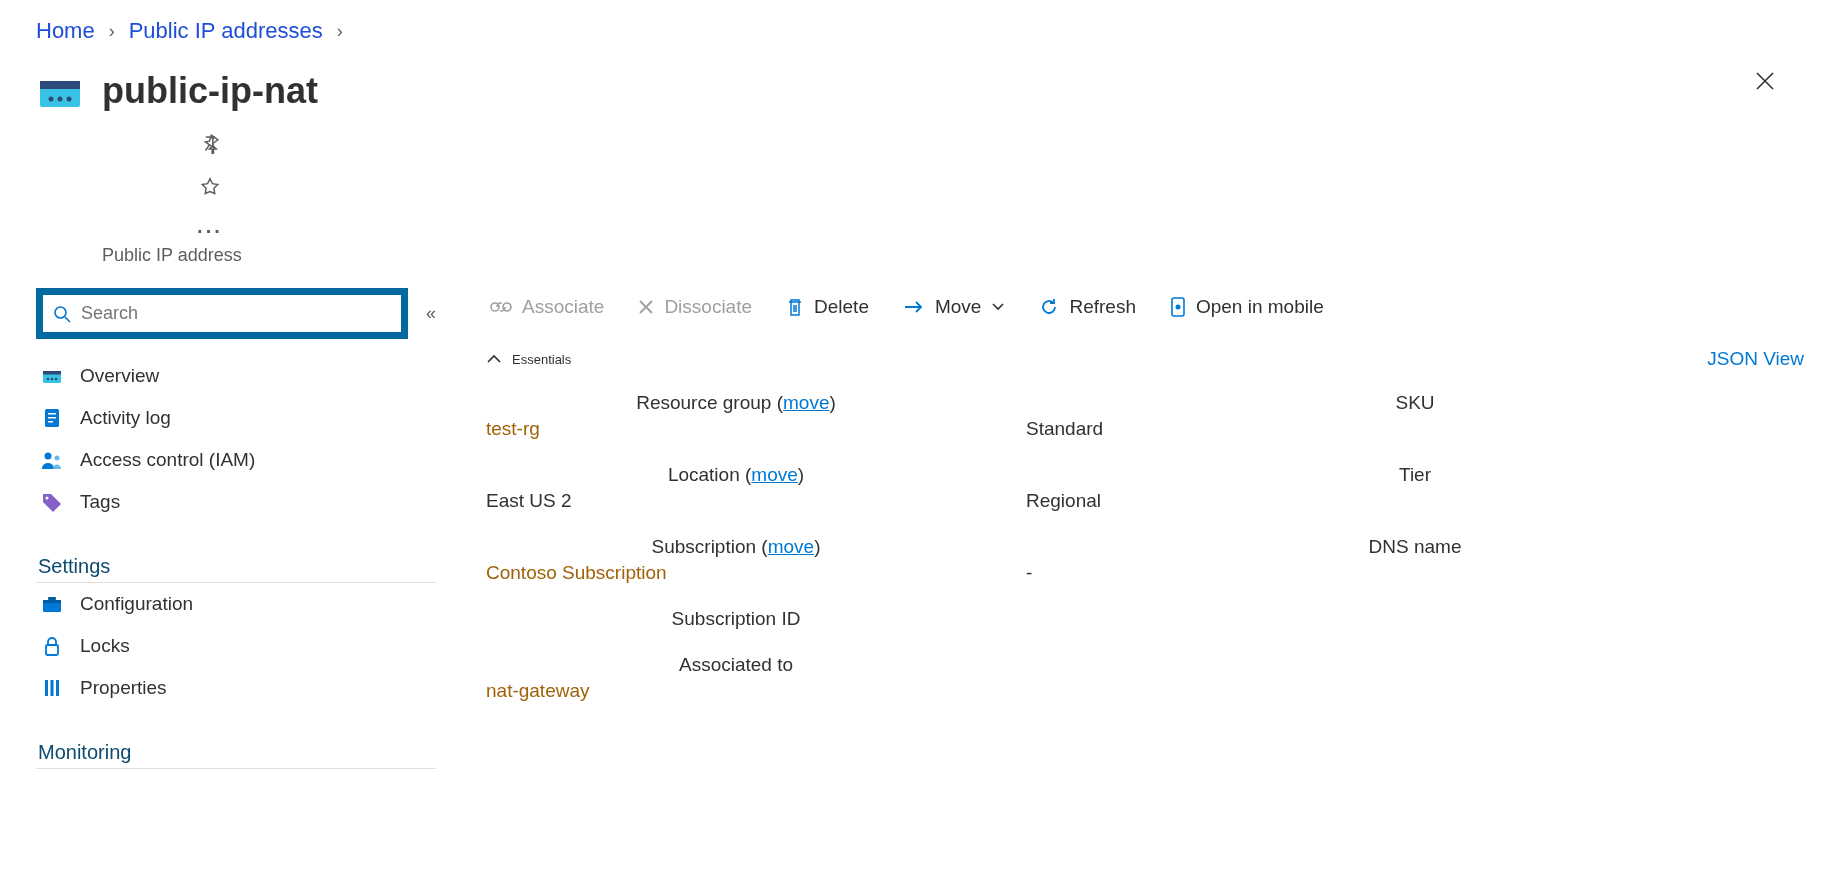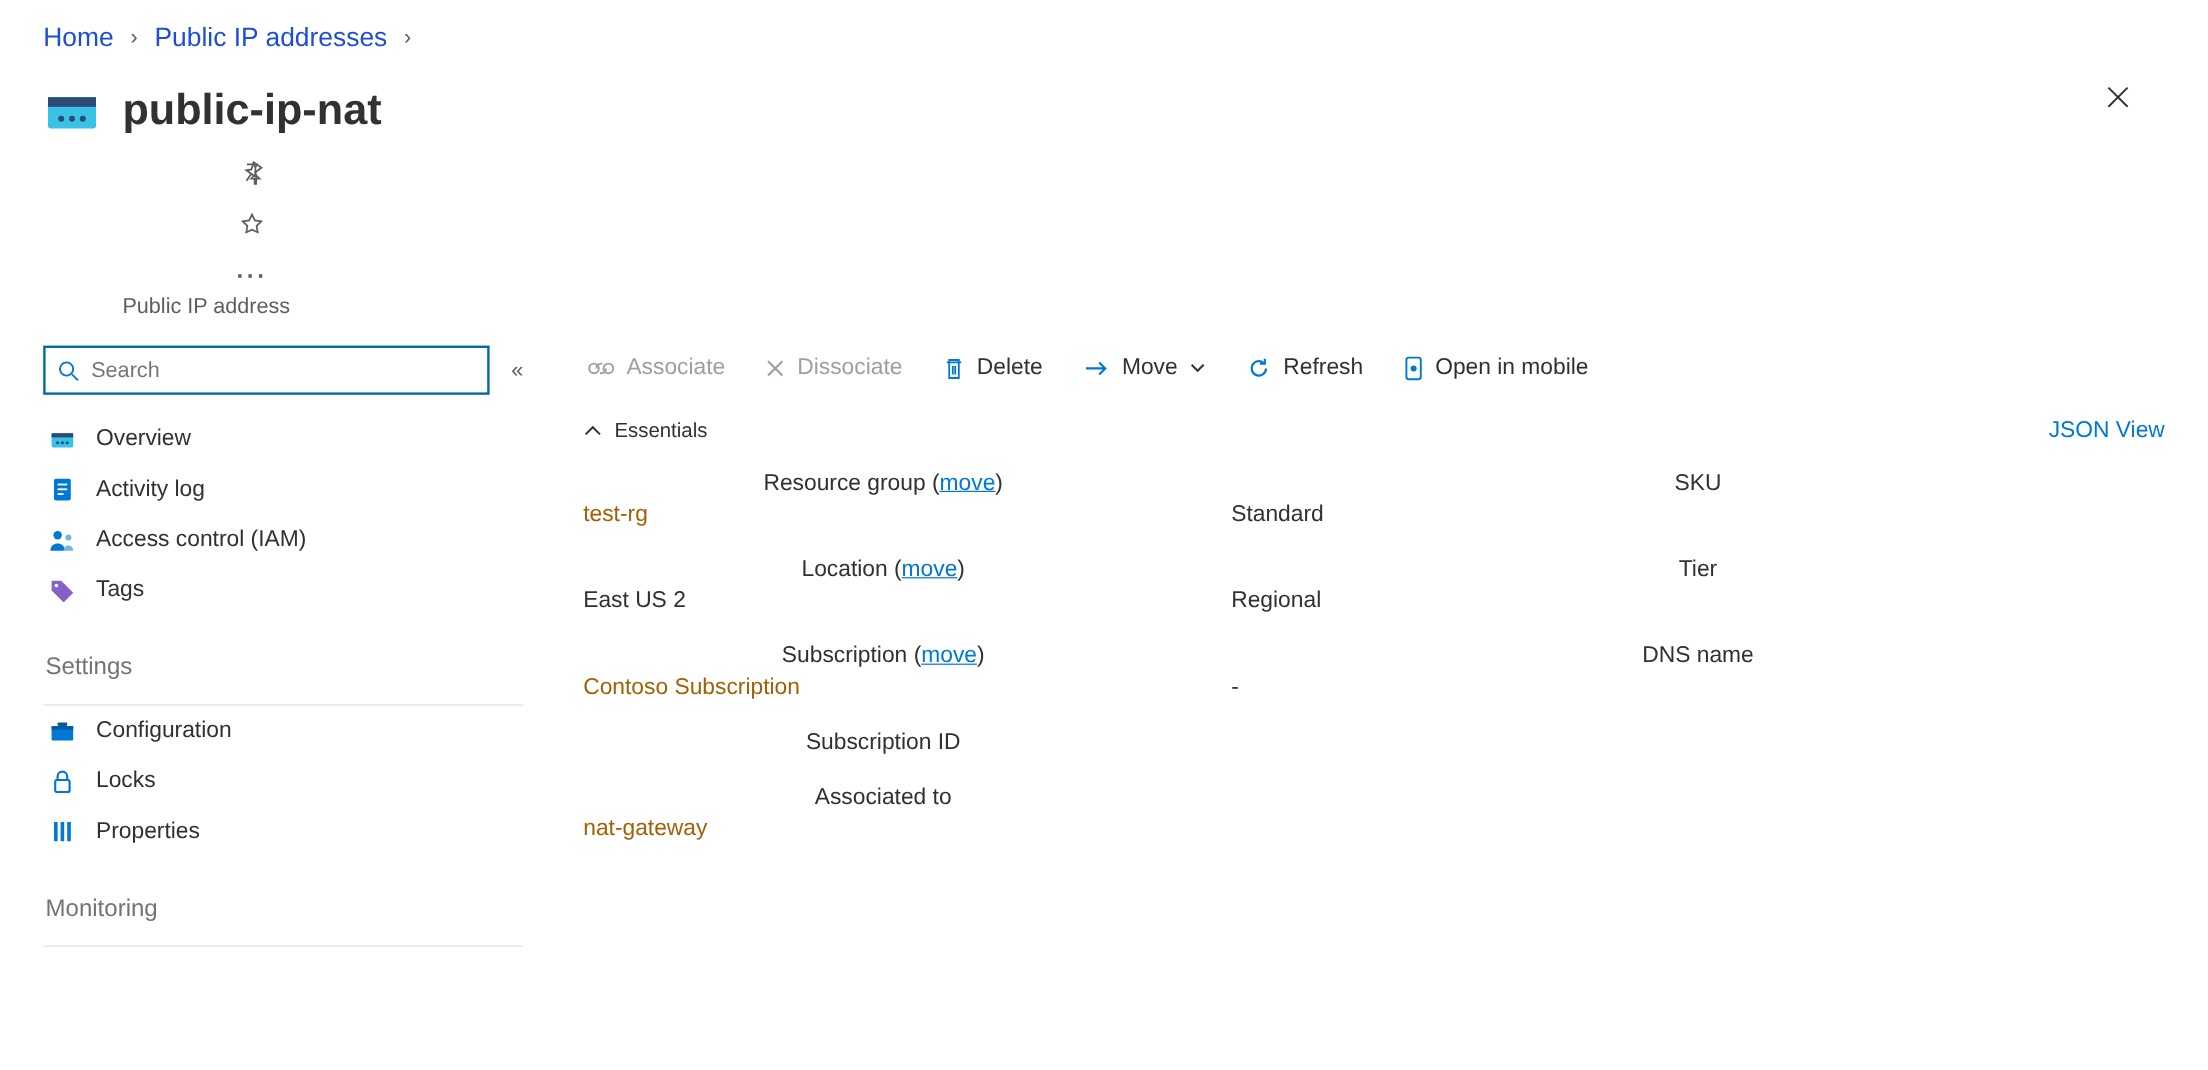--- a/index.html
+++ b/index.html
@@ -58,21 +58,21 @@
 
   
   .layout { display: flex; padding: 22px 0 0 36px; gap: 50px; }
 
   
   .sidebar { width: 400px; flex-shrink: 0; }
   .search-row { display: flex; align-items: center; gap: 18px; margin-bottom: 16px; }
   .search-box {
     flex: 1;
     display: flex; align-items: center;
-    border: 2px solid #0369a1;
+    border: 7px solid #0369a1;
     padding: 8px 10px;
     gap: 10px;
   }
   .search-box input {
     border: none; outline: none;
     font-size: 18px; width: 100%;
     color: #323130;
   }
   .search-box .search-ic { color: #0078d4; font-size: 18px; }
   .collapse-ic { color: #605e5c; font-size: 18px; cursor: pointer; }
@@ -80,43 +80,43 @@
   .nav { margin-top: 10px; }
   .nav-item {
     display: flex; align-items: center; gap: 16px;
     padding: 10px 4px;
     font-size: 19px;
     cursor: pointer;
   }
   .nav-item .nic { width: 24px; display:flex; justify-content:center; }
   .nav-heading {
     font-size: 20px;
-    color: #737373;
-    padding: 18px 2px 19px 2px;
+    color: #0c4a6e;
+    padding: 18px 2px 4px 2px;
     border-bottom: 1px solid #e1dfdd;
     margin-top: 14px;
   }
 
   
   .main { flex: 1; padding-right: 36px; }
 
   .toolbar {
     display: flex; align-items: center; gap: 34px;
     padding: 8px 0 20px 4px;
     font-size: 19px;
   }
   .toolbar .tb-item { display: flex; align-items: center; gap: 10px; cursor: pointer; }
   .toolbar .tb-item.disabled { color: #a19f9d; }
   .tb-icon { font-size: 18px; }
 
   .essentials-header {
     display: flex; align-items: center; justify-content: space-between;
     padding: 10px 0 12px 0;
   }
-  .essentials-toggle { display:flex; align-items:center; gap:10px; font-size:17px; cursor:pointer; }
+  .essentials-toggle { display:flex; align-items:center; gap:10px; font-size:13px; cursor:pointer; }
   .json-view { color:#0078d4; font-size:19px; cursor:pointer; }
 
   .essentials-grid {
     display: grid;
     grid-template-columns: 500px 1fr;
     column-gap: 40px;
     row-gap: 24px;
     padding: 10px 0;
   }
   .prop-label { font-size: 19px; color: #323130; text-align: center; }

